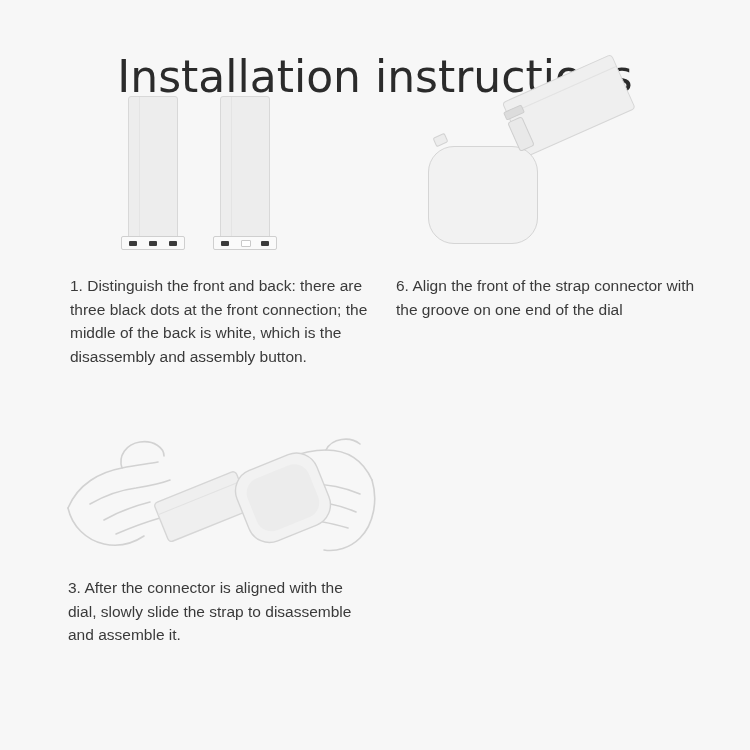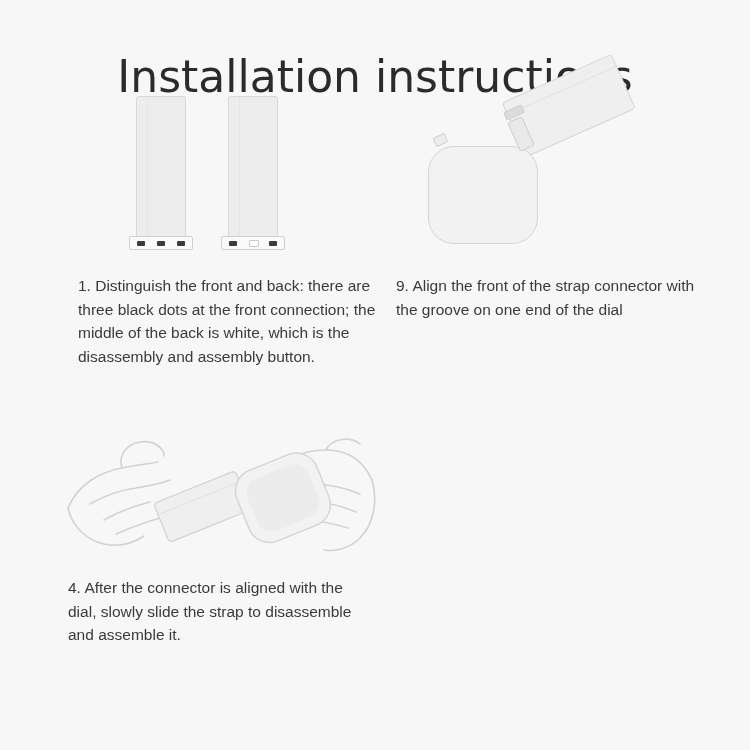--- a/index.html
+++ b/index.html
@@ -36,21 +36,21 @@
     position: absolute;
     top: 88px;
     left: 60px;
     width: 640px;
     height: 600px;
   }
   .cell {
     position: absolute;
     width: 320px;
   }
-  .cell-1 { left: 8px;   top: 0px; }
+  .cell-1 { left: 0px;   top: 0px; }
   .cell-2 { left: 330px; top: 0px; }
   .cell-3 { left: 0px;   top: 300px; }
   .cell-4 { left: 330px; top: 300px; }
 
   .art {
     position: relative;
     width: 320px;
     height: 178px;
   }
   .caption {
@@ -268,21 +268,21 @@
     </div>
 
     <div class="cell cell-2">
       <div class="art">
         <div class="strap-angled"></div>
         <div class="pin2"></div>
         <div class="watch-body"></div>
         <div class="crown2"></div>
         <div class="watch-groove"></div>
       </div>
-      <p class="caption">9. Align the front of the strap connector with the groove on one end of the dial</p>
+      <p class="caption">6. Align the front of the strap connector with the groove on one end of the dial</p>
     </div>
 
     <div class="cell cell-3">
       <div class="art">
         <svg class="svgart" width="320" height="178" viewBox="0 0 320 178">
           <g fill="none" stroke="#d2d2d2" stroke-width="1.6" stroke-linecap="round" stroke-linejoin="round">
 
             <path d="M8 120 C 18 96, 40 84, 62 80 C 76 77, 88 76, 98 74"></path>
             <path d="M62 80 C 58 68, 66 56, 80 54 C 94 52, 104 60, 104 68"></path>
             <path d="M30 116 C 44 108, 60 102, 76 100 C 88 98, 100 96, 110 92"></path>
@@ -302,18 +302,18 @@
             <rect x="96" y="84" width="88" height="42" rx="4" fill="#efefef" stroke="#d6d6d6" stroke-width="1.4"></rect>
             <line x1="96" y1="96" x2="184" y2="96" stroke="#e2e2e2" stroke-width="1"></line>
           </g>
 
           <g transform="rotate(-22 212 112)">
             <rect x="180" y="76" width="86" height="76" rx="22" fill="#f2f2f2" stroke="#d4d4d4" stroke-width="1.4"></rect>
             <rect x="190" y="86" width="66" height="56" rx="16" fill="#ececec" stroke="none"></rect>
           </g>
         </svg>
       </div>
-      <p class="caption">4. After the connector is aligned with the dial, slowly slide the strap to disassemble and assemble it.</p>
+      <p class="caption">3. After the connector is aligned with the dial, slowly slide the strap to disassemble and assemble it.</p>
     </div>
 
 
   </div>
 </div>
 
 </body></html>

